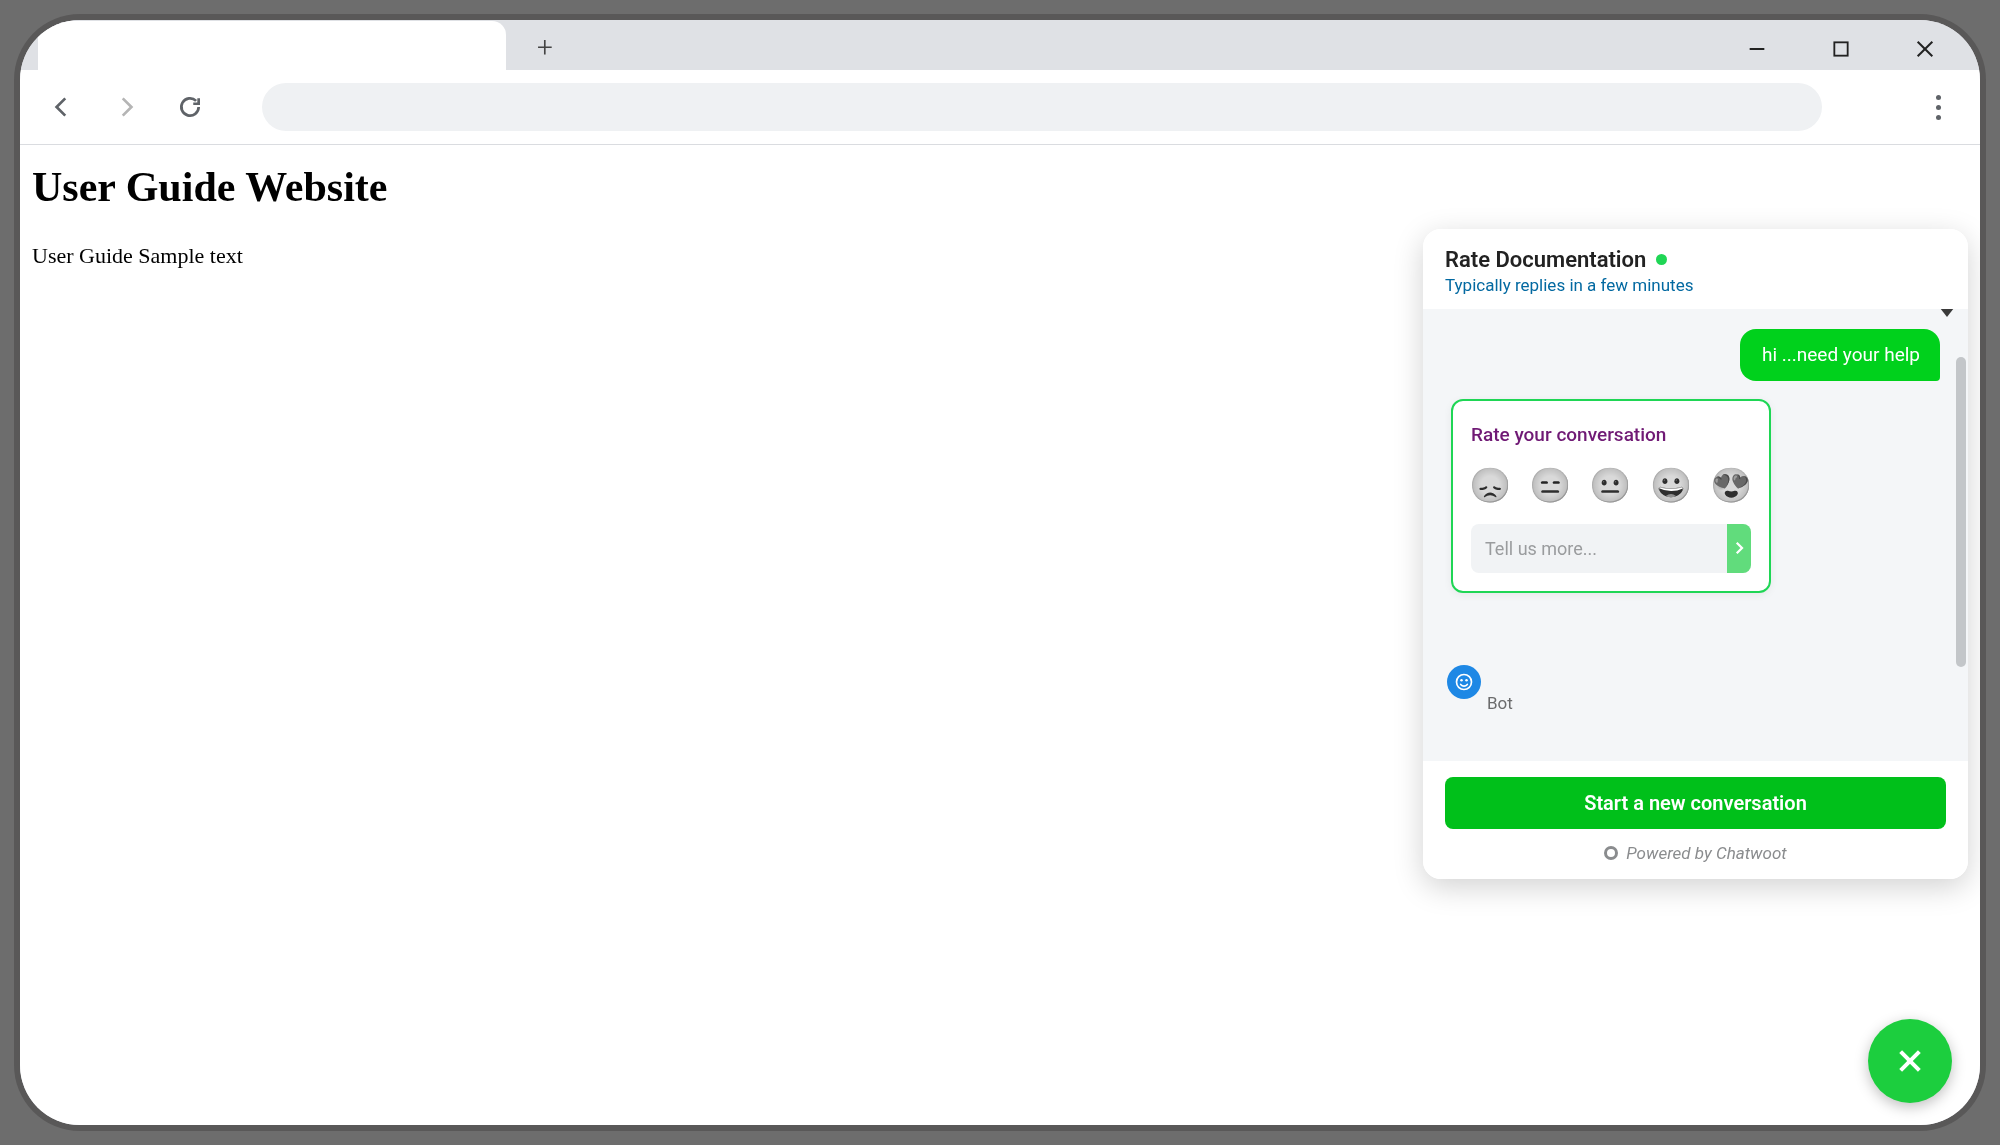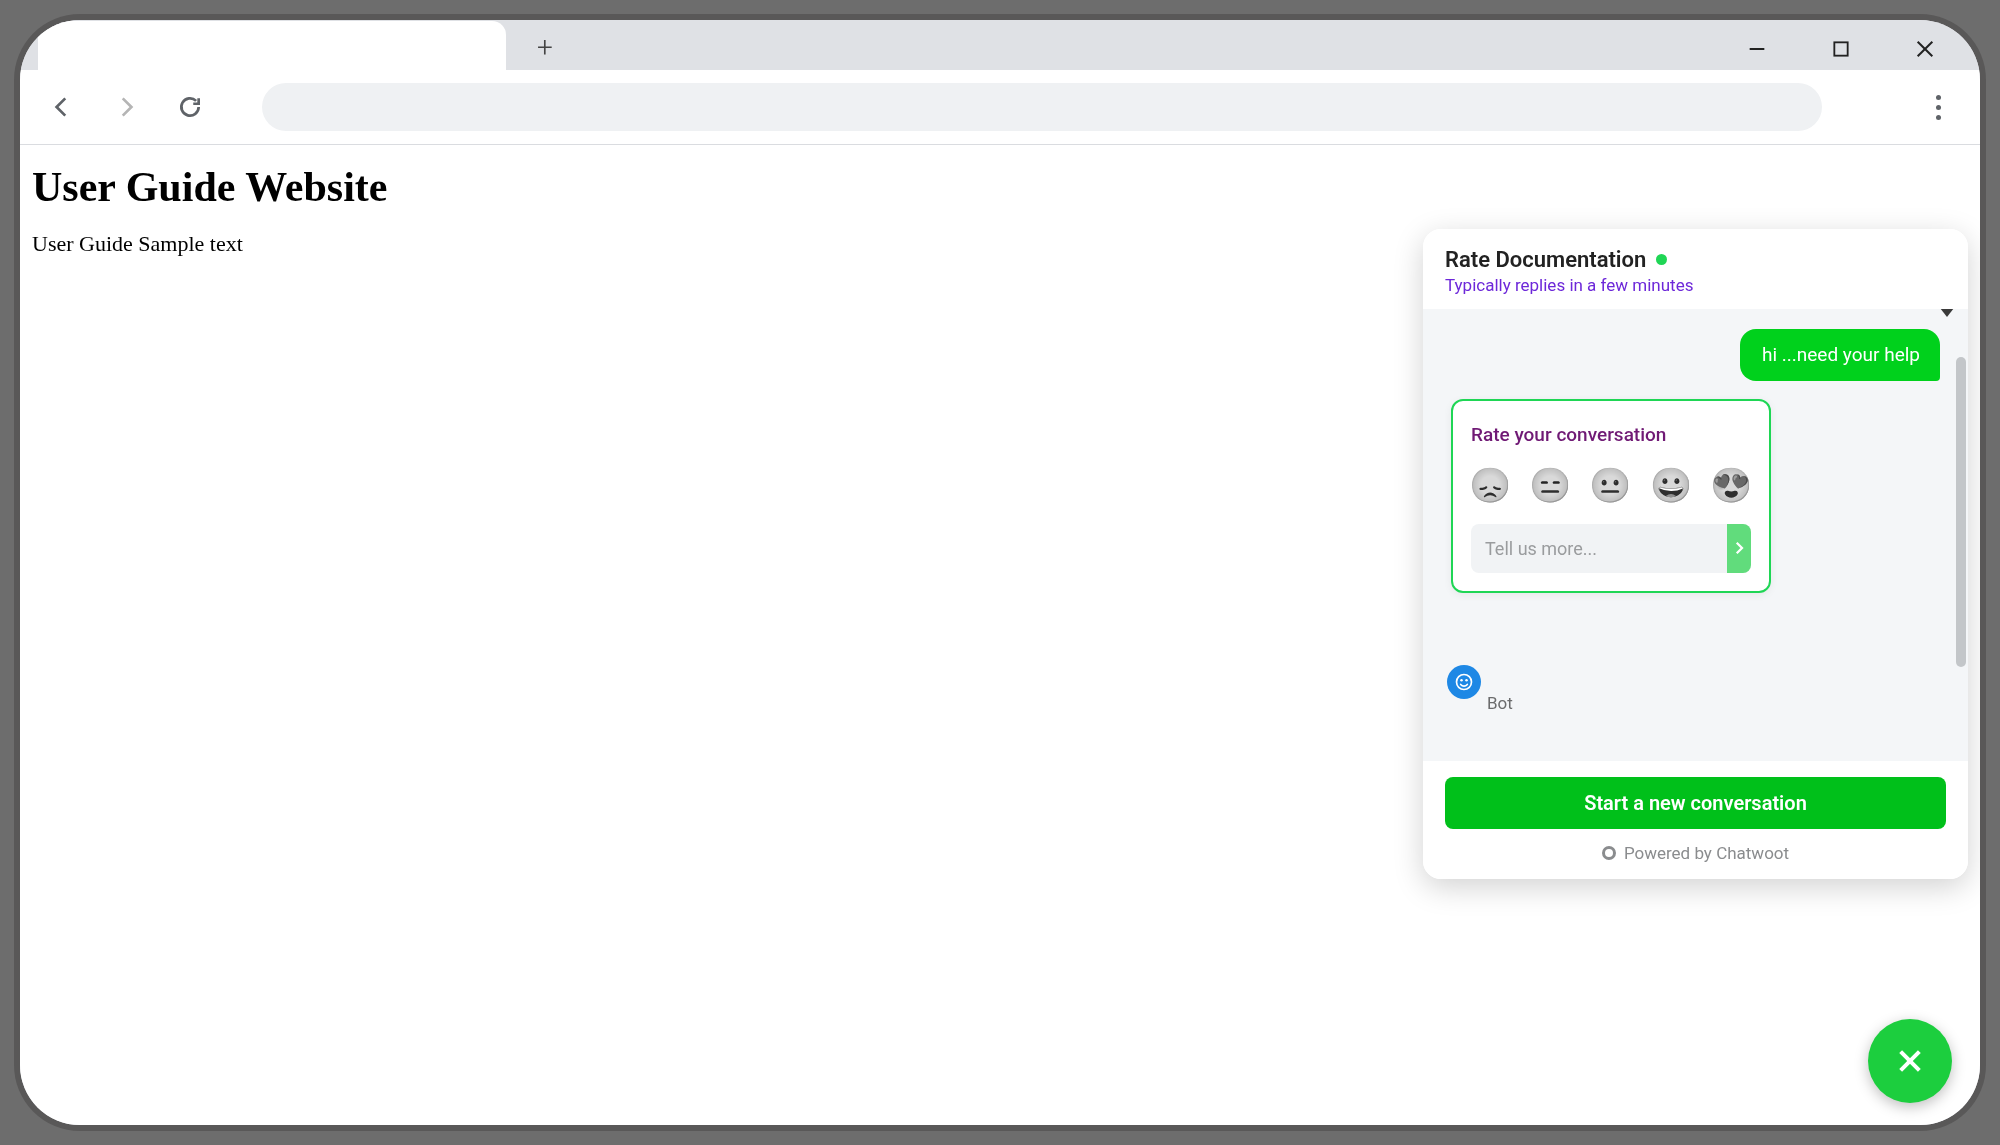--- a/index.html
+++ b/index.html
@@ -77,42 +77,42 @@
       flex:1;background:#fff;position:relative;
       padding:18px 12px;
       overflow:hidden;
     }
     .page h1{
       font-family:"Times New Roman",Times,serif;
       font-weight:700;font-size:42px;
     }
     .page p{
       font-family:"Times New Roman",Times,serif;
-      margin-top:20px;font-size:22px;
+      margin-top:32px;font-size:22px;
     }
 
     
     .chat-widget{
       position:absolute;
       right:12px;top:84px;
       width:545px;height:650px;
       background:#fff;
       border-radius:18px;
       box-shadow:0 8px 30px rgba(0,0,0,0.18);
       display:flex;flex-direction:column;
       overflow:hidden;
     }
     .chat-header{
       padding:18px 22px 14px 22px;
       background:#fff;
     }
     .chat-title-row{display:flex;align-items:center;gap:10px;}
     .chat-title{font-size:22px;font-weight:600;color:#222;}
     .status-dot{width:11px;height:11px;border-radius:50%;background:#1fd655;}
-    .chat-sub{font-size:17px;color:#6d28d9;margin-top:3px;}
+    .chat-sub{font-size:17px;color:#0369a1;margin-top:3px;}
 
     .chat-body{
       flex:1;
       background:#f4f6f8;
       position:relative;
       padding:20px 28px 0 28px;
       display:flex;flex-direction:column;gap:18px;
       overflow:hidden;
     }
     
@@ -186,21 +186,21 @@
     .chat-footer{
       background:#fff;padding:16px 22px 16px 22px;
       display:flex;flex-direction:column;gap:14px;align-items:center;
     }
     .start-btn{
       width:100%;height:52px;
       background:#00c01a;color:#fff;border:none;border-radius:8px;
       font-size:20px;font-weight:600;cursor:pointer;
     }
     .powered{
-      display:flex;align-items:center;gap:8px;color:#8a8c8e;font-size:17px;
+      display:flex;align-items:center;gap:8px;color:#8a8c8e;font-size:17px;font-style:italic;
     }
     .powered-ico{
       width:14px;height:14px;border-radius:50%;border:3px solid #8a8c8e;
     }
 
     
     .bubble-close{
       position:absolute;right:28px;bottom:22px;
       width:84px;height:84px;border-radius:50%;
       background:#1cce3e;

